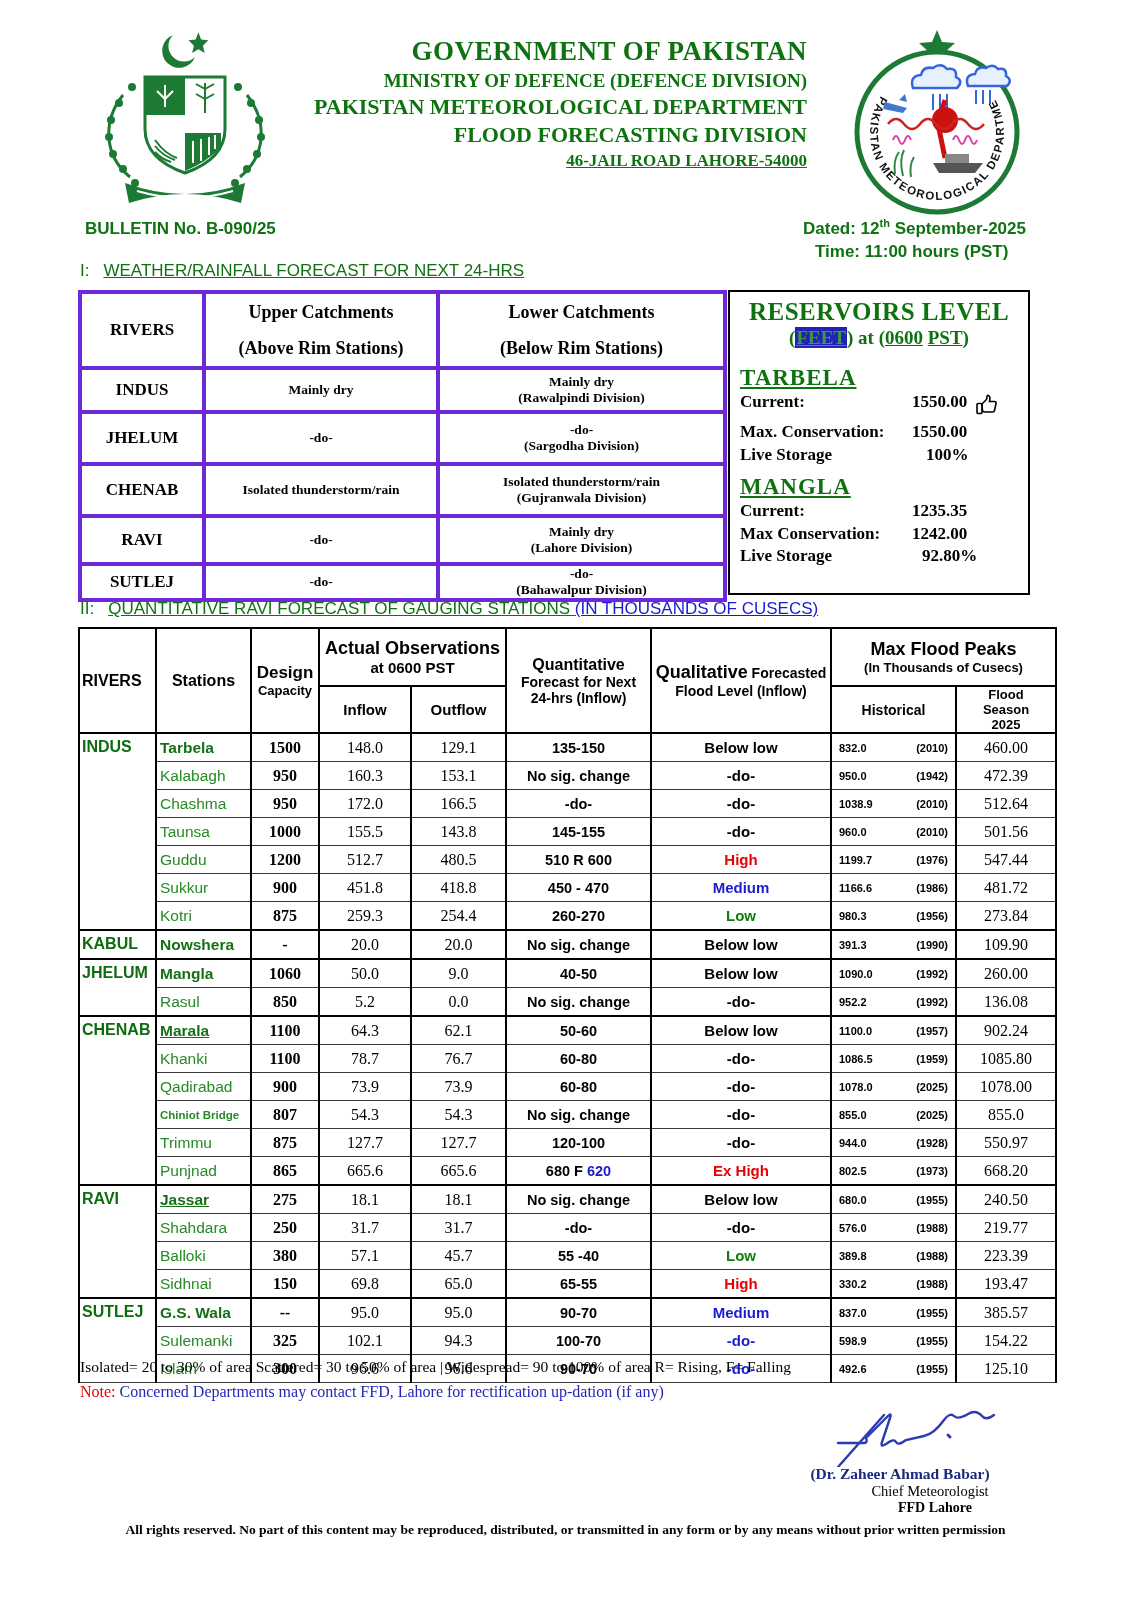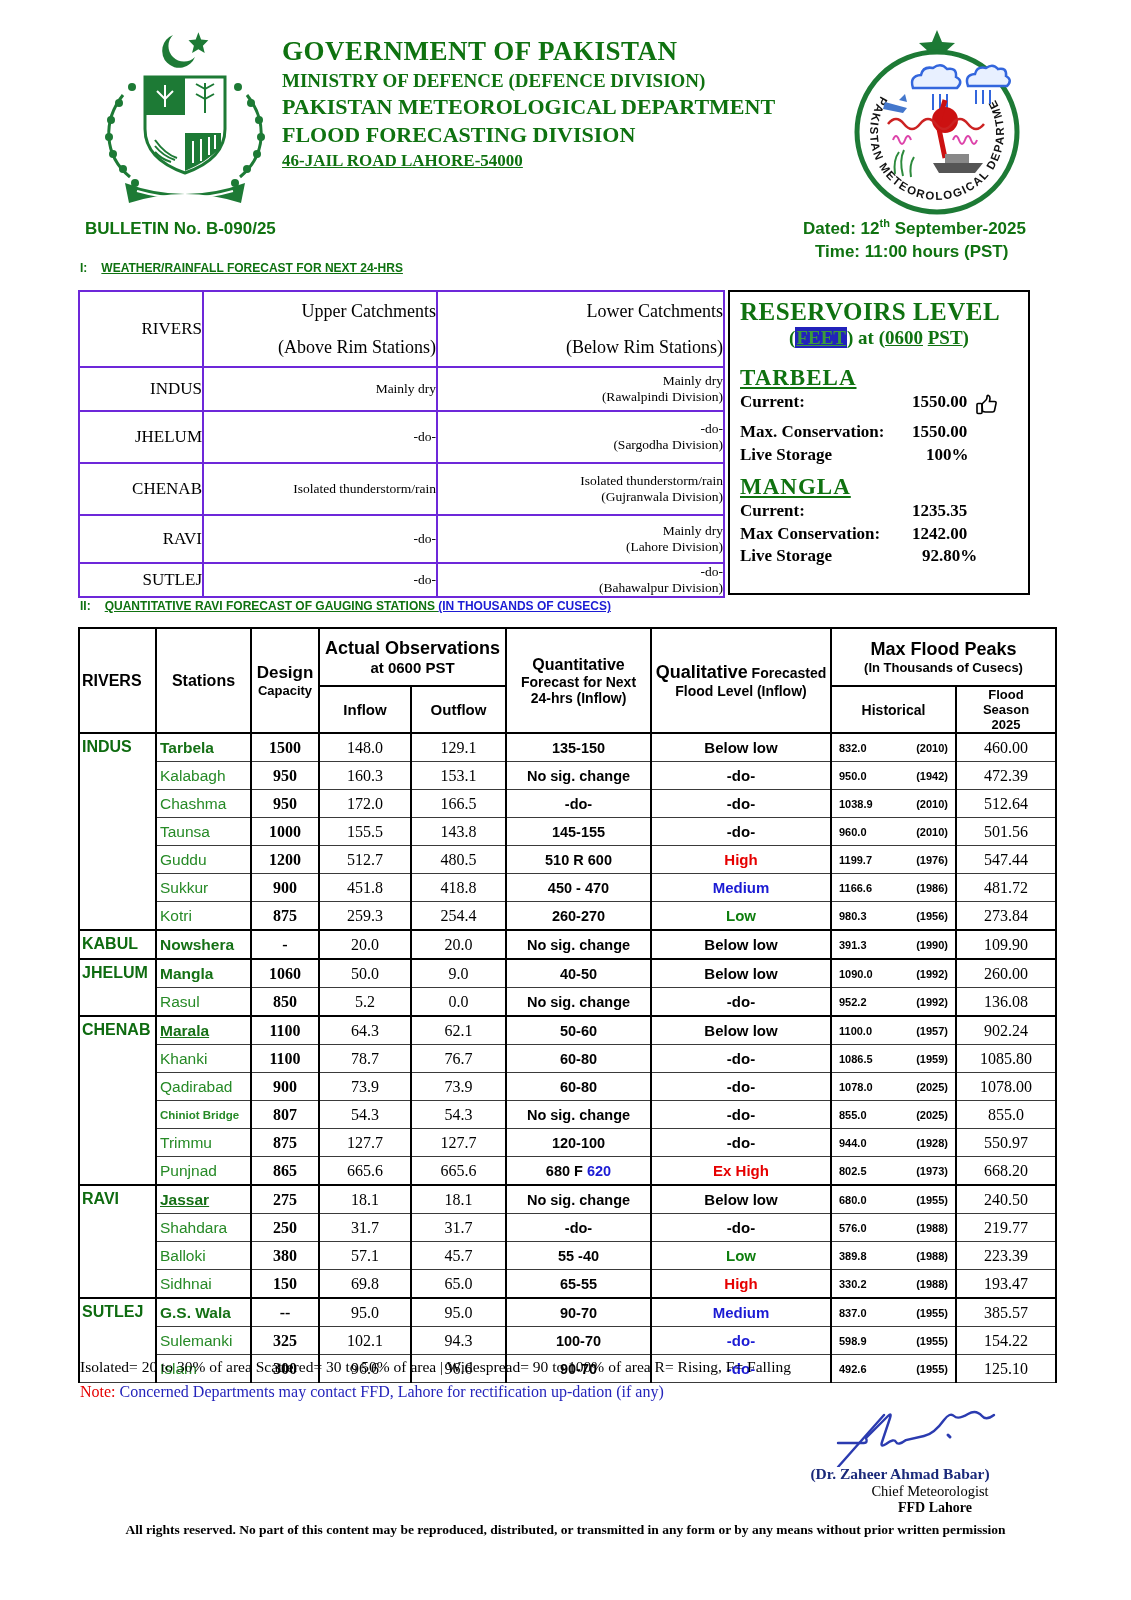--- a/index.html
+++ b/index.html
@@ -2,50 +2,50 @@
 <html><head>
 <meta charset="utf-8">
 <style>
   * { margin:0; padding:0; box-sizing:border-box; }
   html,body { background:#ffffff; }
   .page { position:relative; width:1131px; height:1600px; margin:0 auto; background:#fff;
           font-family:"Liberation Sans", sans-serif; color:#000; overflow:hidden; }
 
   
   .emblem   { position:absolute; left:85px;  top:25px;  width:200px; height:190px; }
-  .hdr-center{ position:absolute; left:282px; top:36px; width:515px; text-align:left; color:#0f7210; }
+  .hdr-center{ position:absolute; left:292px; top:36px; width:515px; text-align:right; color:#0f7210; }
   .hdr-center .l1 { font-family:"Liberation Serif", serif; font-weight:bold; font-size:27px; letter-spacing:.5px; }
   .hdr-center .l2 { font-family:"Liberation Serif", serif; font-weight:bold; font-size:19px; margin-top:3px; }
   .hdr-center .l3 { font-family:"Liberation Serif", serif; font-weight:bold; font-size:22px; margin-top:2px; }
   .hdr-center .l4 { font-family:"Liberation Serif", serif; font-weight:bold; font-size:22px; margin-top:2px; }
   .hdr-center .l5 { font-family:"Liberation Serif", serif; font-weight:bold; font-size:17px; margin-top:3px; text-decoration:underline; }
   .pmdlogo  { position:absolute; left:833px; top:28px; width:207px; height:192px; }
 
   .bulletin-no { position:absolute; left:85px; top:219px; font-size:17px; font-weight:bold; color:#0f7210; }
   .dated-block { position:absolute; left:803px; top:216px; width:255px; color:#0f7210; font-weight:bold; font-size:17px; line-height:1.35; }
   .dated-block .t2 { padding-left:12px; }
   sup { font-size:11px; }
 
-  .sec-head { position:absolute; font-size:12px; font-weight:bold; color:#0f7210; }
+  .sec-head { position:absolute; font-size:17px; font-weight:normal; color:#0f7210; }
   .sec-head .u { text-decoration:underline; margin-left:14px; }
   .sec-head .u-blue { text-decoration:underline; color:#1b1bd4; }
 
   
   .weather { position:absolute; left:78px; top:290px; border-collapse:collapse; table-layout:fixed; }
-  .weather td { border:2px solid #6d28d9; text-align:right; vertical-align:middle;
-                font-family:"Liberation Serif", serif; font-weight:normal; }
+  .weather td { border:4px solid #6d28d9; text-align:center; vertical-align:middle;
+                font-family:"Liberation Serif", serif; font-weight:bold; }
   .weather .wt-river { font-size:17px; }
   .weather .wt-head  { font-size:18px; line-height:2.0; }
   .weather .wt-line1 { font-size:13.5px; }
   .weather .wt-line2 { font-size:13.5px; }
 
   
   .resv { position:absolute; left:728px; top:290px; width:302px; height:305px; border:2px solid #000;
           padding:6px 10px 0 10px; font-family:"Liberation Serif", serif; }
-  .resv .r-title { color:#0f7210; font-weight:bold; font-size:25px; letter-spacing:.5px; }
+  .resv .r-title { text-align:center; color:#0f7210; font-weight:bold; font-size:25px; letter-spacing:.5px; }
   .resv .r-sub   { text-align:center; font-weight:bold; font-size:19px; color:#0f7210; margin-top:1px; }
   .resv .r-sub .feet { color:#3b9b3b; background:#2222bb; text-decoration:underline; padding:0 1px; }
   .resv .r-sub .uu { text-decoration:underline; }
   .resv .dam { color:#0f7210; font-weight:bold; font-size:23px; text-decoration:underline; margin-top:8px; letter-spacing:1px; }
   .resv .dam.first { margin-top:16px; }
   .resv .rrow { display:flex; font-weight:bold; font-size:17px; line-height:1.32; }
   .resv .rrow .lab { width:172px; }
   .resv .rrow .val { }
   .resv .thumb { margin-left:8px; position:relative; top:2px; }
 

